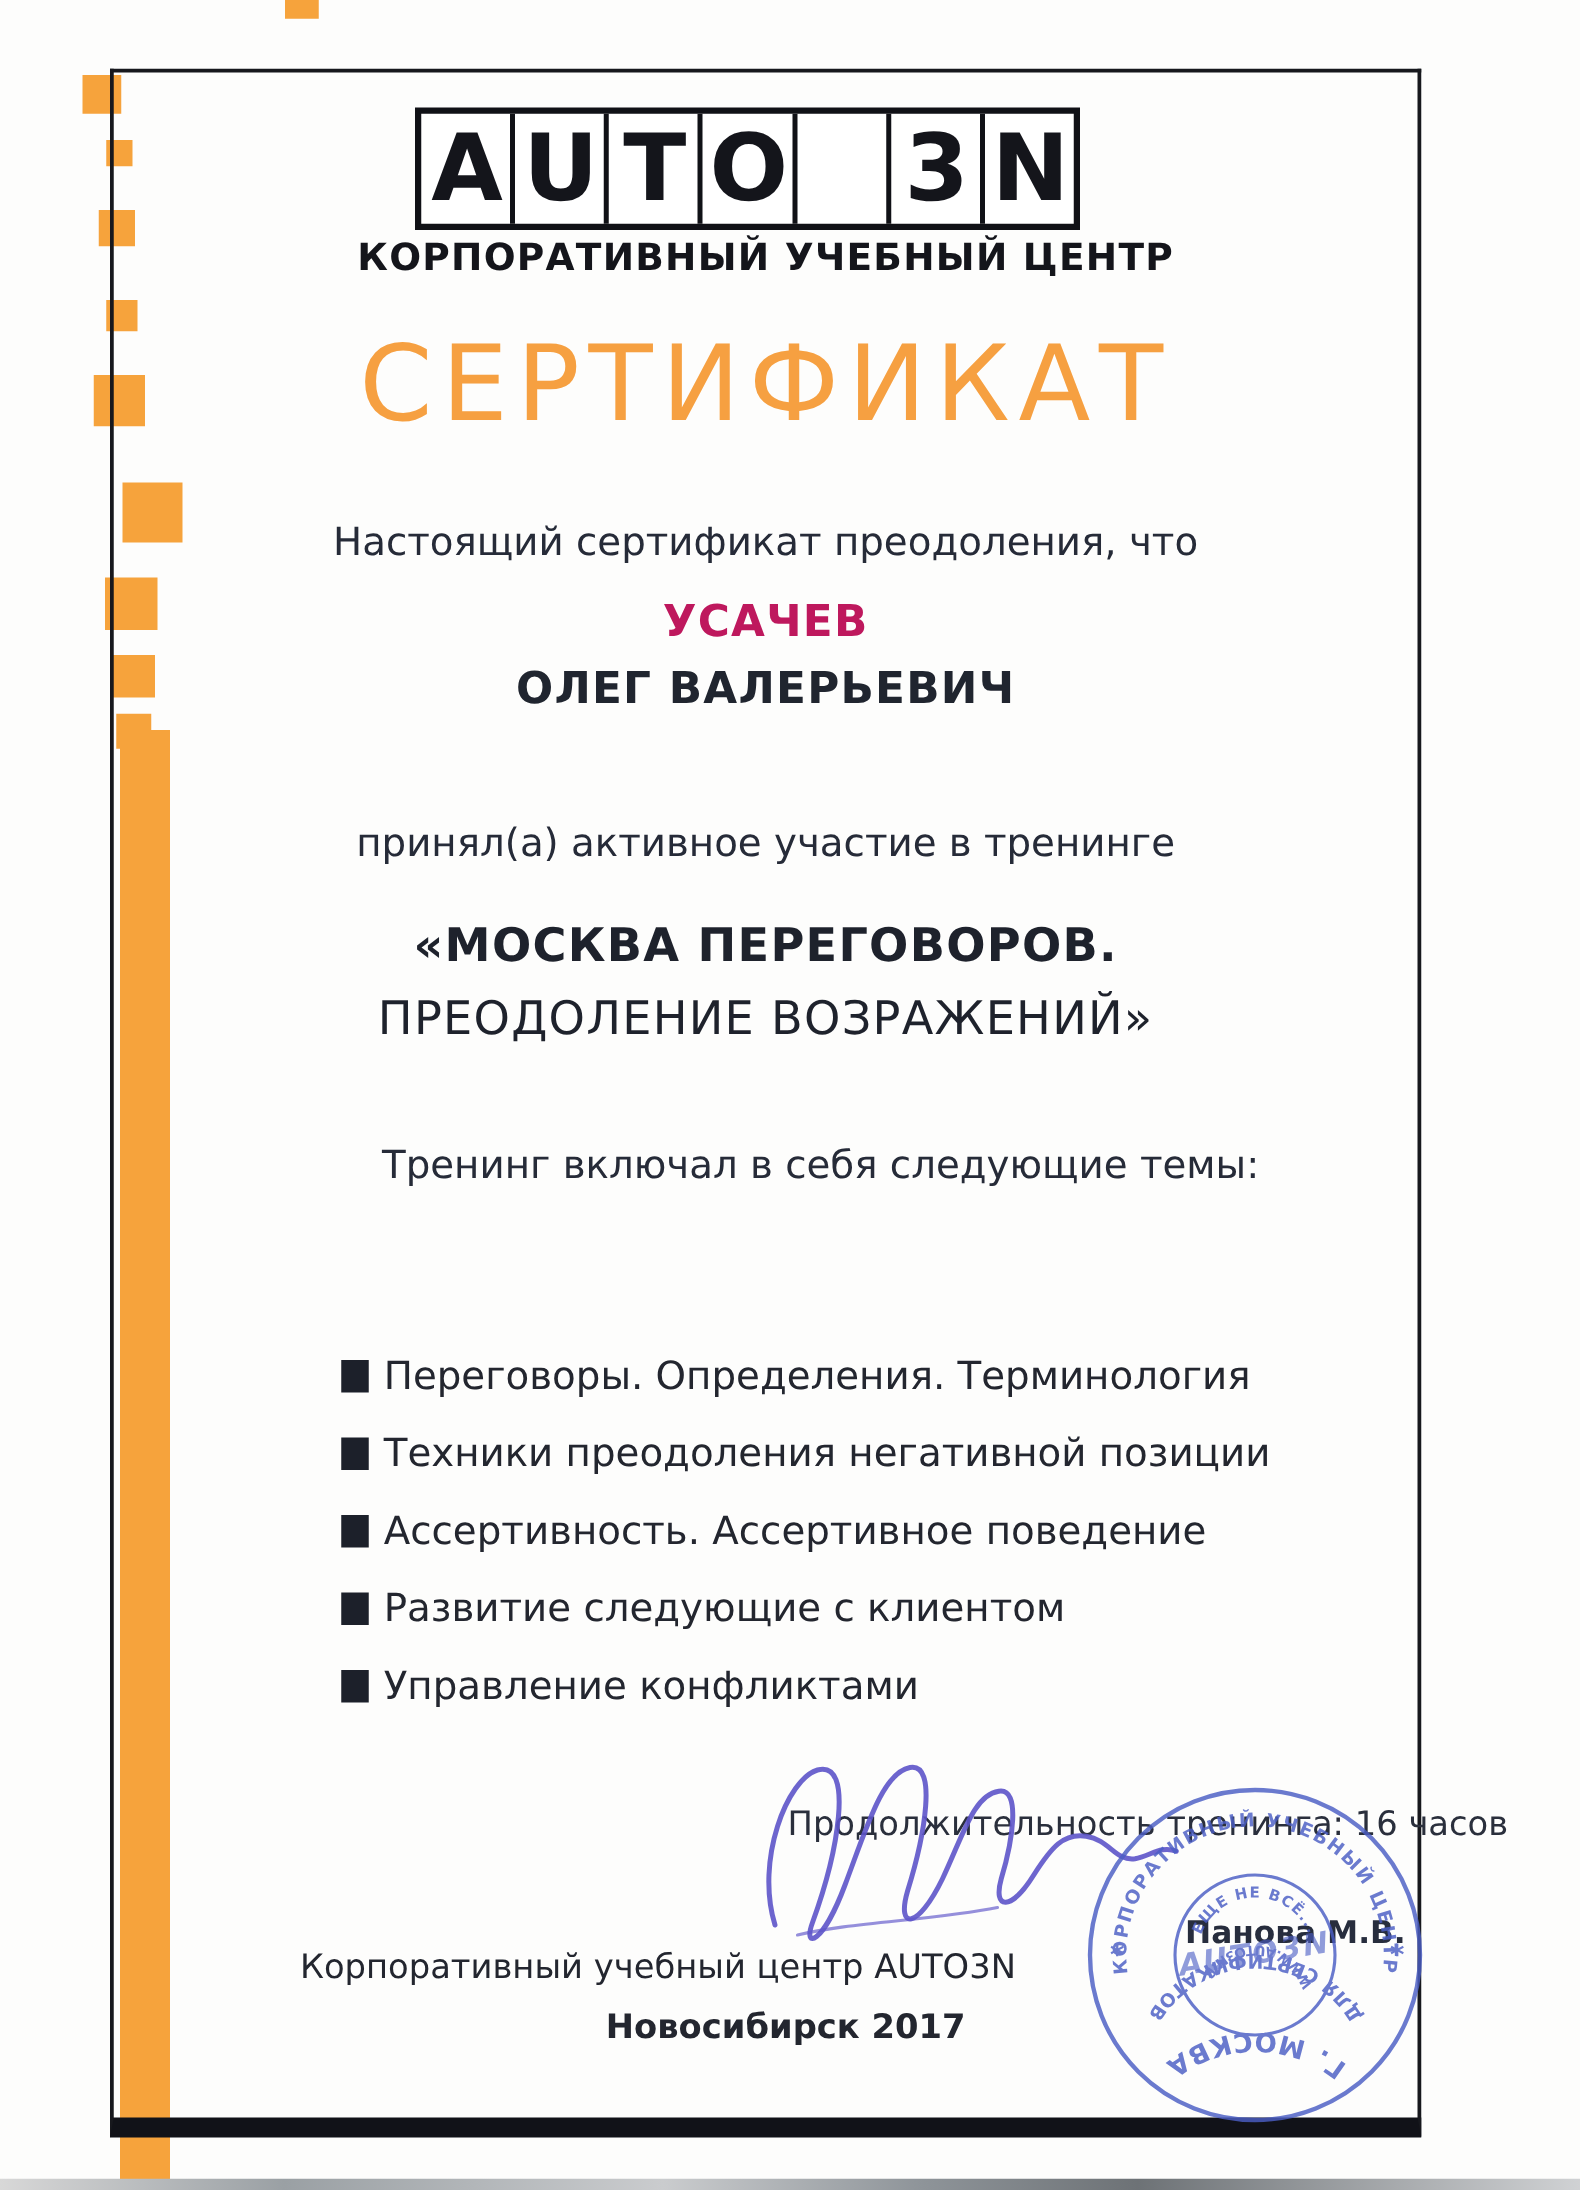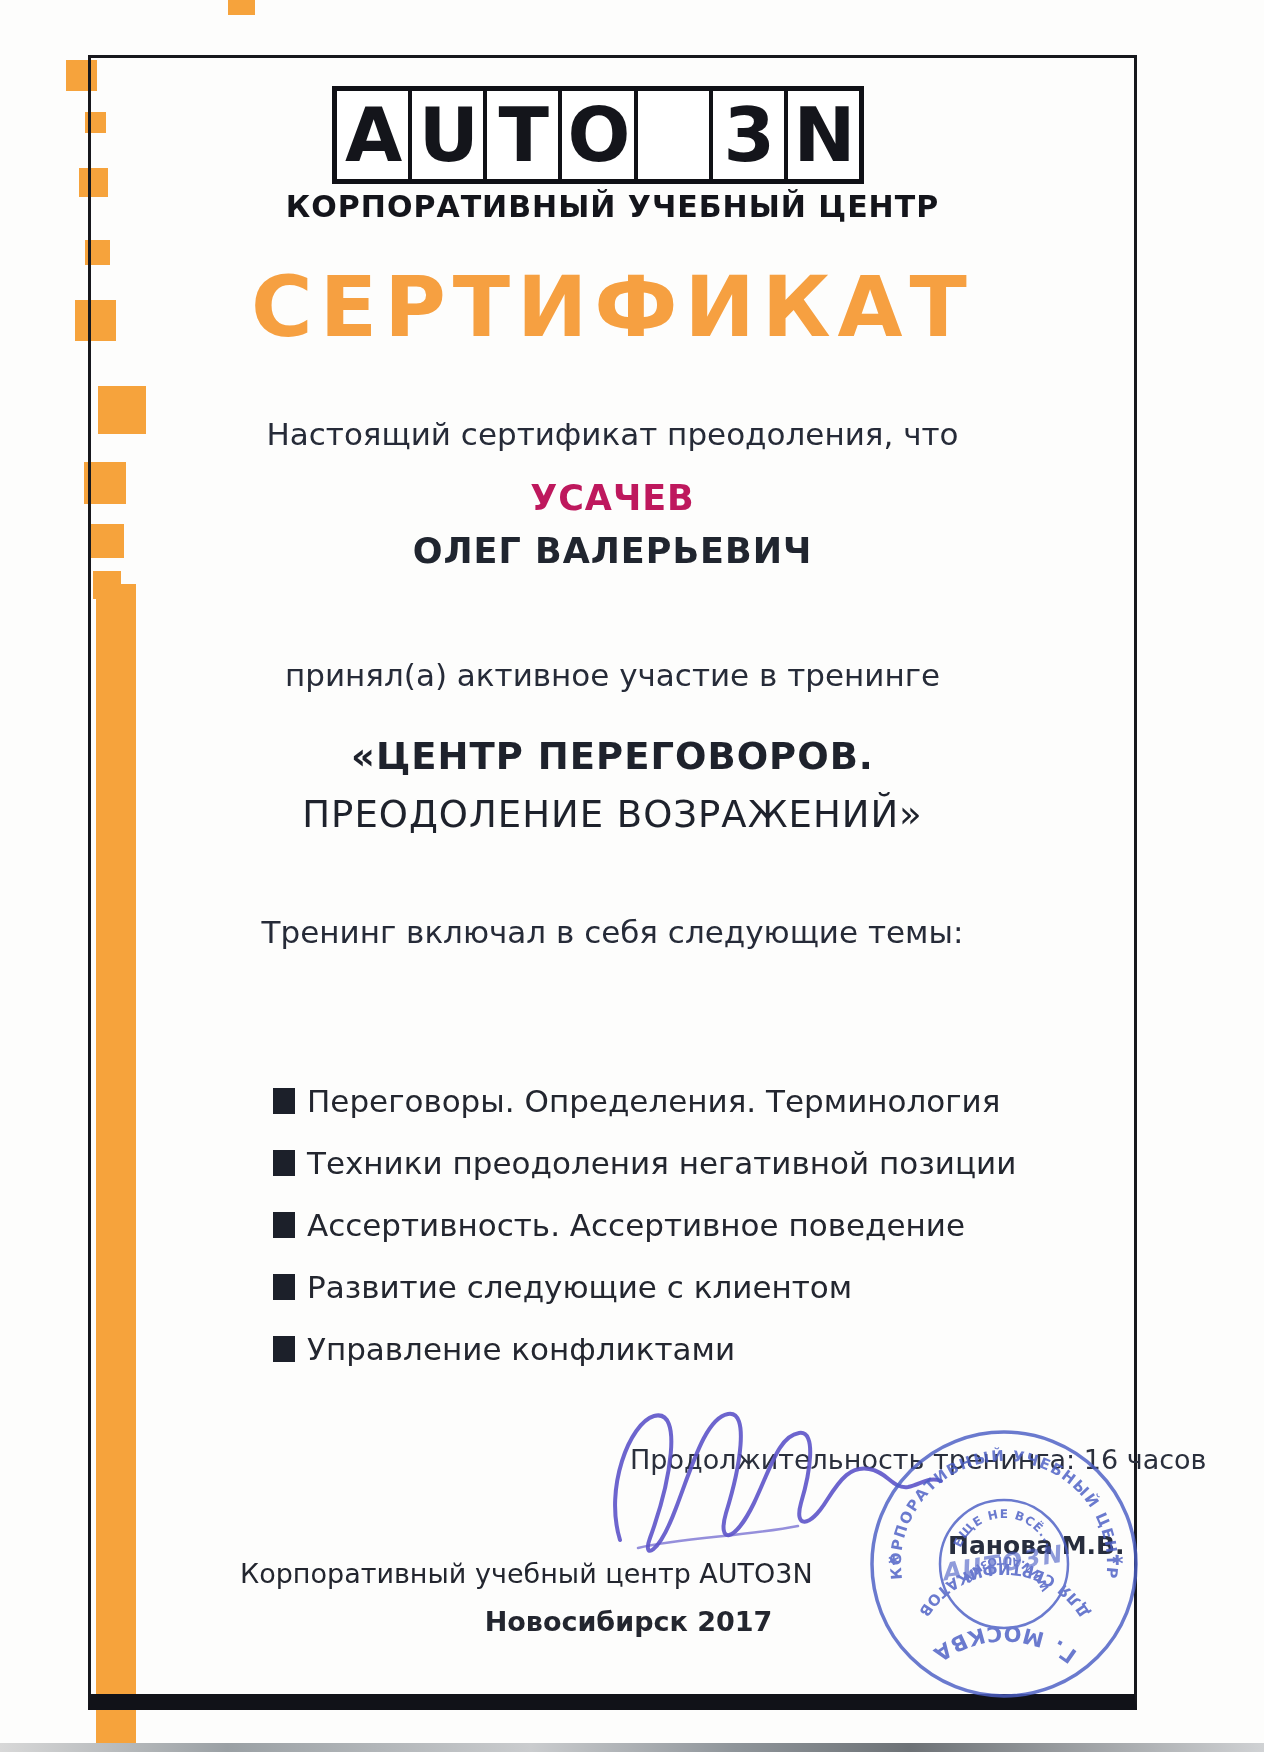--- a/index.html
+++ b/index.html
@@ -42,28 +42,28 @@
   .logo-cell{
     flex:1;display:flex;align-items:center;justify-content:center;
     border-right:4px solid #101116;
     font-size:74px;font-weight:bold;color:#14151b;line-height:1;overflow:hidden;
     letter-spacing:-2px;
   }
   .logo-cell:last-child{border-right:none;}
 
   .center-line{position:absolute;left:88px;width:1049px;text-align:center;}
   .logo-subtitle{top:189px;font-size:30px;font-weight:bold;color:#14151b;letter-spacing:1px;}
-  .cert-title{top:258px;font-size:84px;font-weight:bold;color:#F6A041;letter-spacing:7px;}
+  .cert-title{top:258px;font-size:84px;font-weight:normal;color:#F6A041;letter-spacing:7px;}
   .intro{top:416px;font-size:31px;color:#262b38;}
   .name1{top:478px;font-size:35px;font-weight:bold;color:#be185d;letter-spacing:1px;}
   .name2{top:531px;font-size:35px;font-weight:bold;color:#20252f;letter-spacing:1px;}
   .participation{top:657px;font-size:31px;color:#262b38;}
   .ttl1{top:735px;font-size:37px;font-weight:bold;color:#1e222c;letter-spacing:1px;}
   .ttl2{top:793px;font-size:37px;font-weight:normal;color:#1e222c;letter-spacing:1px;}
-  .topics-heading{top:914px;font-size:31px;color:#262b38;}
+  .topics-heading{top:914px;font-size:31px;color:#262b38;padding-left:44px;}
 
   .topics{position:absolute;left:243px;top:1083px;}
   .topic{display:flex;align-items:center;margin-bottom:26px;font-size:31px;color:#23262f;padding-left:30px;}
   .bullet{width:22px;height:26px;background:#1c202a;margin-right:12px;flex:0 0 auto;}
 
   .duration{position:absolute;left:630px;top:1444px;font-size:27px;color:#2a2f3c;}
   .issuer{position:absolute;left:240px;top:1541px;font-size:27px;color:#23262f;margin-top:17px;}
   .signer{position:absolute;left:948px;top:1531px;font-size:25px;font-weight:600;color:#272d3d;}
   .cityyear{top:1606px;font-size:27px;font-weight:bold;color:#23262f;padding-left:16px;}
 
@@ -103,21 +103,21 @@
     <div class="logo-cell">3</div>
     <div class="logo-cell">N</div>
   </div>
   <div class="center-line logo-subtitle">КОРПОРАТИВНЫЙ УЧЕБНЫЙ ЦЕНТР</div>
 
   <div class="center-line cert-title">СЕРТИФИКАТ</div>
   <div class="center-line intro">Настоящий сертификат преодоления, что</div>
   <div class="center-line name1">УСАЧЕВ</div>
   <div class="center-line name2">ОЛЕГ ВАЛЕРЬЕВИЧ</div>
   <div class="center-line participation">принял(а) активное участие в тренинге</div>
-  <div class="center-line ttl1">«ЦЕНТР ПЕРЕГОВОРОВ.</div>
+  <div class="center-line ttl1">«МОСКВА ПЕРЕГОВОРОВ.</div>
   <div class="center-line ttl2">ПРЕОДОЛЕНИЕ ВОЗРАЖЕНИЙ»</div>
   <div class="center-line topics-heading">Тренинг включал в себя следующие темы:</div>
 
   <div class="topics">
     <div class="topic">
       <span class="bullet"></span>
       <span>Переговоры. Определения. Терминология</span>
     </div>
     <div class="topic">
       <span class="bullet"></span>

